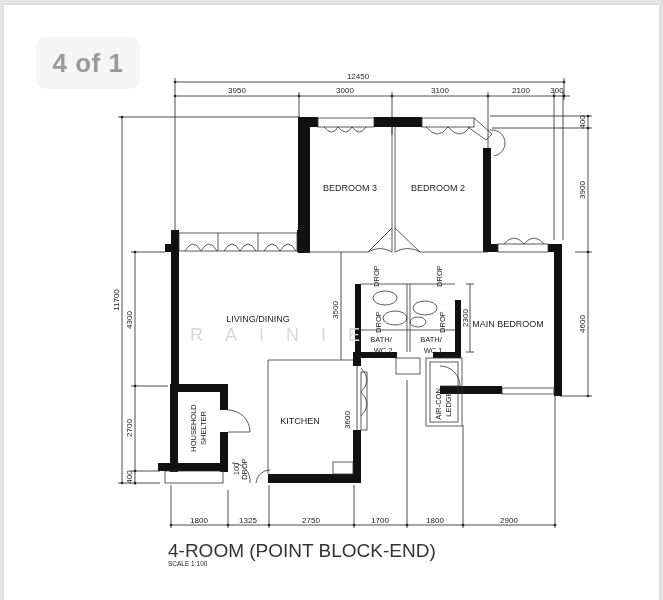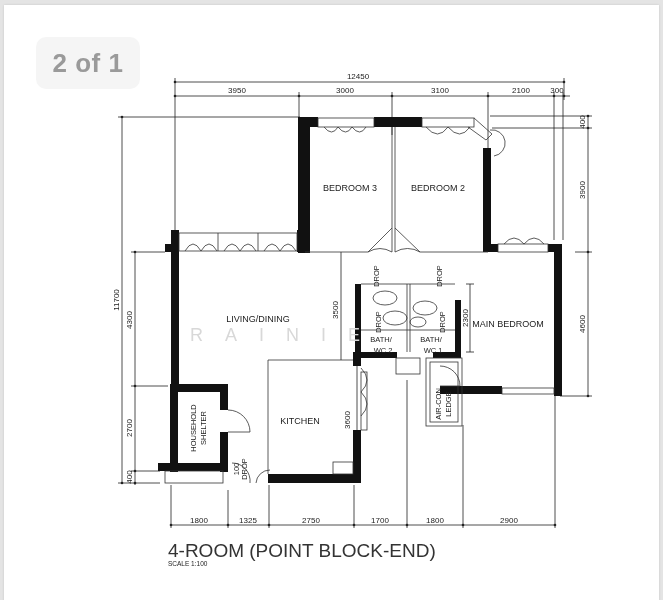--- a/index.html
+++ b/index.html
@@ -11,21 +11,21 @@
   .lbl{font-family:"Liberation Sans",sans-serif;font-size:9px;fill:#222;}
   .sm{font-family:"Liberation Sans",sans-serif;font-size:7.5px;fill:#222;}
   .wm{font-family:"Liberation Sans",sans-serif;font-size:18px;fill:#d8d8d8;letter-spacing:22px;}
   .title{font-family:"Liberation Sans",sans-serif;font-size:19px;fill:#333;}
   .scale{font-family:"Liberation Sans",sans-serif;font-size:6.5px;fill:#222;}
 </style>
 </head>
 <body>
 
 <div class="page"></div>
-<div class="pager">2 of 1</div>
+<div class="pager">4 of 1</div>
 
 <svg width="663" height="600" viewBox="0 0 663 600" xmlns="http://www.w3.org/2000/svg">
   <g stroke="#222" stroke-width="0.8" fill="none">
 
     <line x1="175" y1="82" x2="564" y2="82"></line>
     <line x1="175" y1="96" x2="570" y2="96"></line>
     <line x1="175" y1="78" x2="175" y2="252"></line>
     <line x1="564" y1="78" x2="564" y2="100"></line>
     <line x1="299" y1="92" x2="299" y2="120"></line>
     <line x1="392" y1="92" x2="392" y2="135"></line>

